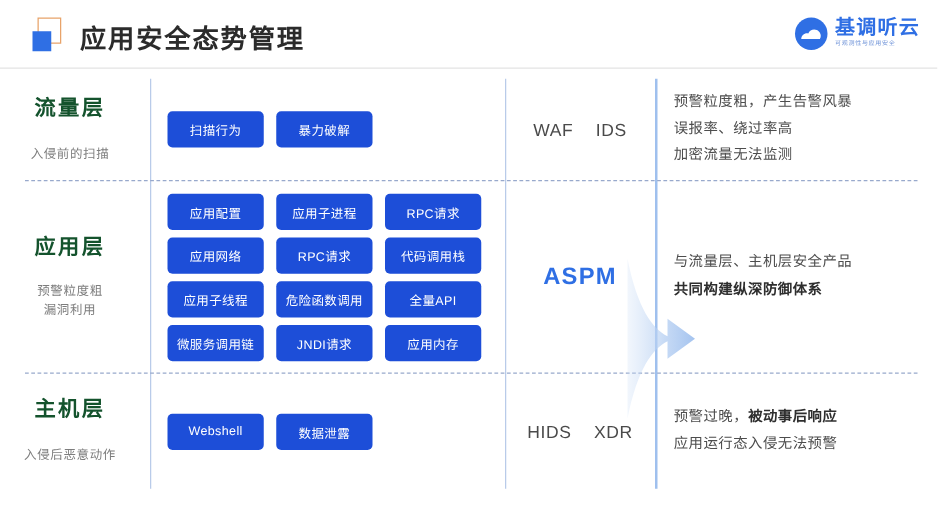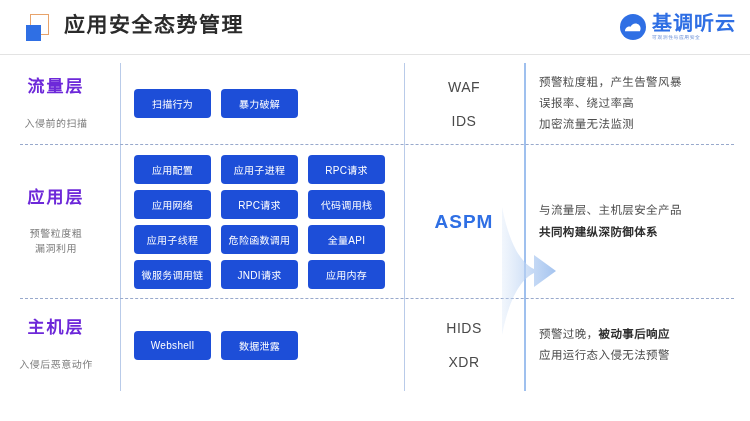--- a/index.html
+++ b/index.html
@@ -22,21 +22,21 @@
     position: absolute;
     left: 0; top: 0;
     width: 750px; height: 55px;
     border-bottom: 1px solid #e3e3e3;
     box-sizing: border-box;
   }
   .title-wrap {
     position: absolute;
     left: 26px; top: 14px;
     display: flex;
-    align-items: flex-start;
+    align-items: flex-end;
   }
   .title-mark {
     position: relative;
     width: 26px;
     height: 28px;
     margin-right: 12px;
     flex: none;
   }
   .title-mark .sq-outline {
     position: absolute;
@@ -67,21 +67,21 @@
     display: flex;
     align-items: center;
   }
   .logo-cloud { flex: none; margin-right: 5px; }
   .logo-text-wrap {
     display: flex;
     flex-direction: column;
     justify-content: center;
   }
   .logo-name {
-    font-size: 20px;
+    font-size: 16px;
     font-weight: 700;
     color: #2f6fe4;
     letter-spacing: 1px;
     line-height: 1.05;
     white-space: nowrap;
   }
   .logo-sub {
     font-size: 5px;
     color: #6f93d8;
     letter-spacing: 0.6px;
@@ -132,21 +132,21 @@
   .col-label {
     width: 120px;
     flex: none;
     text-align: center;
     padding-right: 8px;
     box-sizing: border-box;
   }
   .label-main {
     font-size: 17px;
     font-weight: 700;
-    color: #6d28d9;
+    color: #14532d;
     letter-spacing: 2px;
     line-height: 1.35;
   }
   .label-sub {
     font-size: 10px;
     color: #7d7d7d;
     letter-spacing: 0.5px;
     line-height: 1.45;
     margin-top: 18px;
   }
@@ -183,21 +183,20 @@
     flex: none;
     text-align: center;
   }
   .mid-pair {
     display: flex;
     justify-content: center;
     gap: 18px;
     font-size: 14px;
     color: #4a4a4a;
     letter-spacing: 0.5px;
-    flex-direction: column;
   }
   .mid-aspm {
     font-size: 19px;
     font-weight: 700;
     color: #2f6fe4;
     letter-spacing: 1px;
   }
 
   .col-note {
     flex: 1;

